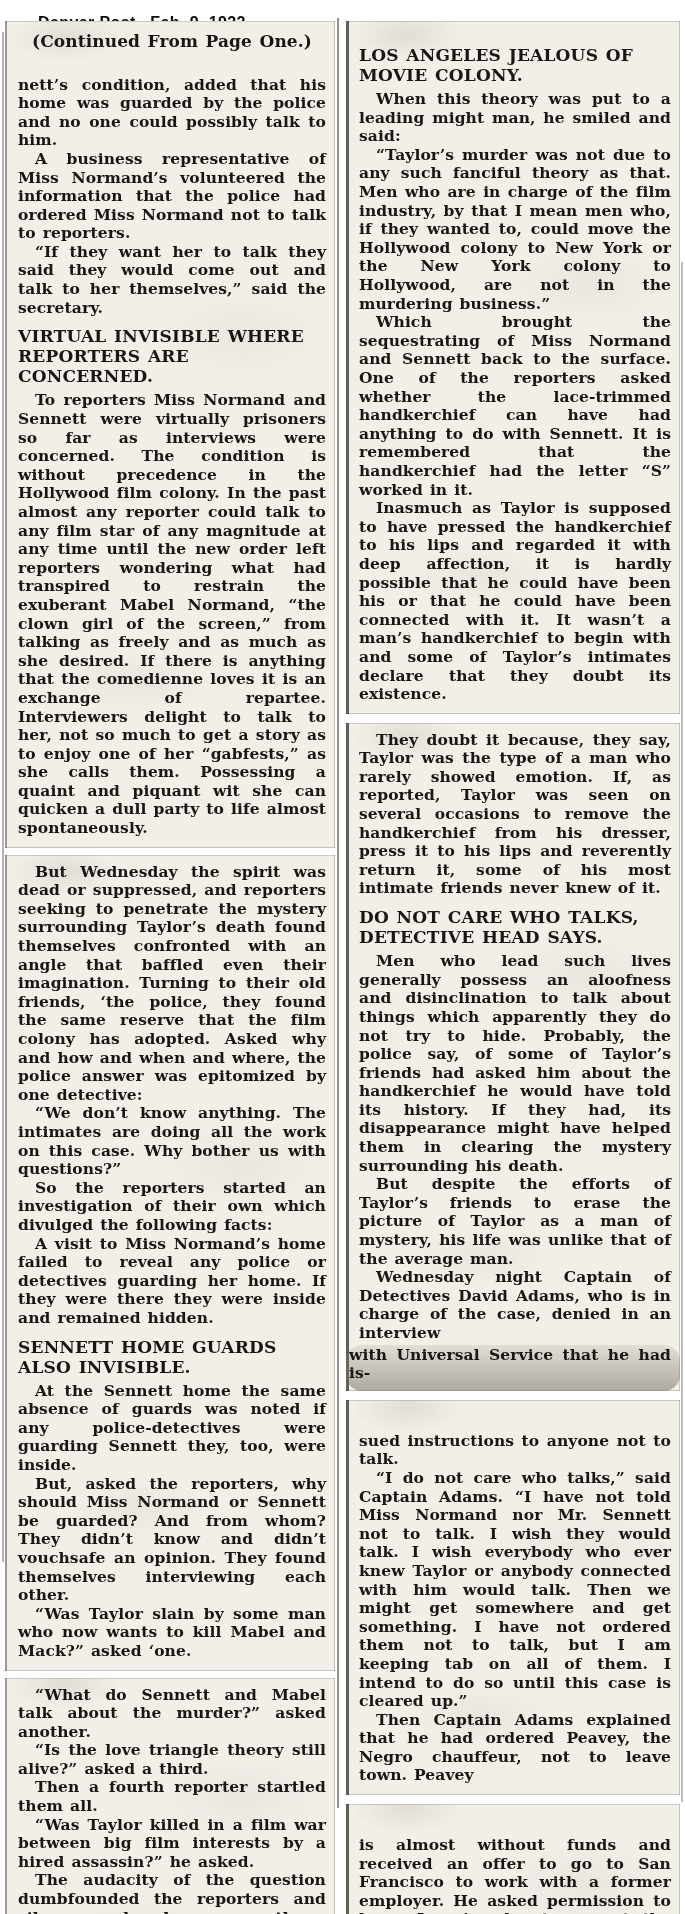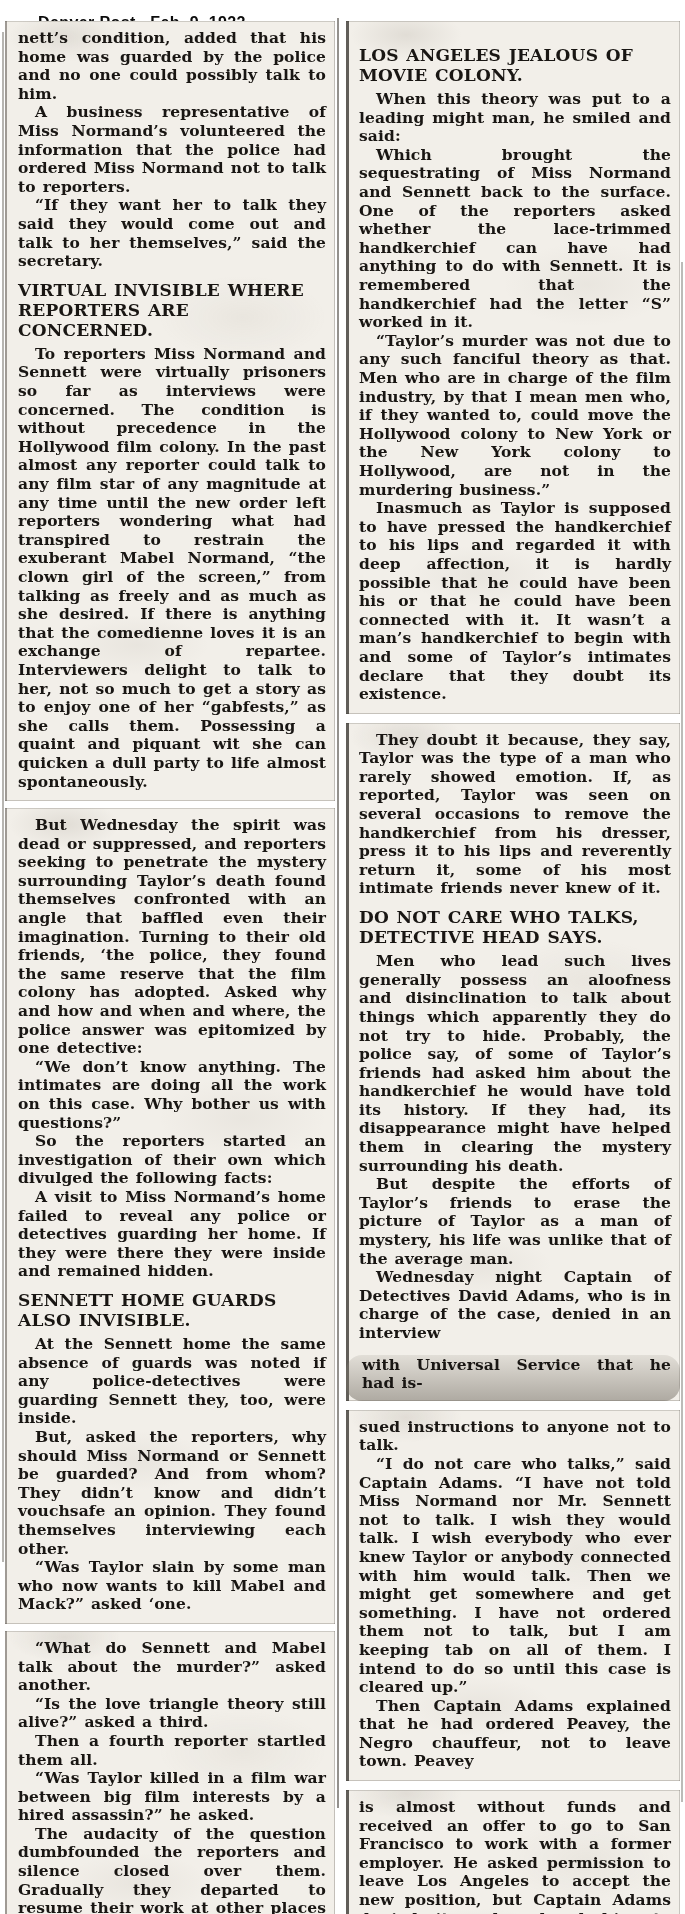--- a/index.html
+++ b/index.html
@@ -69,25 +69,25 @@
   }
   .col-right .piece {
     box-shadow:
       inset 3px 0 0 rgba(40,37,33,0.72),
       inset -1px 0 0 rgba(95,90,84,0.28),
       inset 0 1px 0 rgba(95,90,84,0.25),
       inset 0 -1px 0 rgba(95,90,84,0.30);
   }
   .blk-p, .blk-p-cont, .blk-p-shaded { margin: 0; }
   .blk-p { text-indent: 17px; }
-  .blk-p-cont, .blk-p-shaded { text-indent: 0; }
+  .blk-p-cont, .blk-p-shaded { text-indent: 0; margin-top: 24px; }
   .blk-p-shaded {
     background: linear-gradient(to bottom, rgba(152,146,134,0.18), rgba(112,106,96,0.52));
-    margin: 12px -9px -10px -13px;
-    padding: 1px 9px 8px 16px;
+    margin: 2px -9px -10px -13px;
+    padding: 1px 9px 8px 3px;
     border-radius: 16px;
   }
   h2.blk-subhead {
     font-size: 17px;
     line-height: 1.18;
     margin: 9px 0 5px 0;
     text-align: left;
     text-indent: 0;
     letter-spacing: 0.2px;
   }
@@ -108,20 +108,21 @@
   .edge-right { left: 681px; top: 262px; width: 2px; height: 1540px; background: rgba(80,75,68,0.38); }
 </style>
 </head>
 <body>
 
 <div class="annotation">Denver Post   Feb. 9, 1922</div>
 
 <div class="columns">
   <div class="col col-left">
       <section class="piece">
+        <h2 class="blk-continued">(Continued From Page One.)</h2>
         <p class="blk-p-cont">nett’s condition, added that his home was guarded by the police and no one could possibly talk to him.</p>
         <p class="blk-p">A business representative of Miss Normand’s volunteered the information that the police had ordered Miss Normand not to talk to reporters.</p>
         <p class="blk-p">“If they want her to talk they said they would come out and talk to her themselves,” said the secretary.</p>
         <h2 class="blk-subhead">VIRTUAL INVISIBLE WHERE REPORTERS ARE CONCERNED.</h2>
         <p class="blk-p">To reporters Miss Normand and Sennett were virtually prisoners so far as interviews were concerned.  The condition is without precedence in the Hollywood film colony.  In the past almost any reporter could talk to any film star of any magnitude at any time until the new order left reporters wondering what had transpired to restrain the exuberant Mabel Normand, “the clown girl of the screen,” from talking as freely and as much as she desired. If there is anything that the comedienne loves it is an exchange of repartee. Interviewers delight to talk to her, not so much to get a story as to enjoy one of her “gabfests,” as she calls them. Possessing a quaint and piquant wit she can quicken a dull party to life almost spontaneously.</p>
       </section>
       <section class="piece">
         <p class="blk-p">But Wednesday the spirit was dead or suppressed, and reporters seeking to penetrate the mystery surrounding Taylor’s death found themselves confronted with an angle that baffled even their imagination.  Turning to their old friends, ‘the police, they found the same reserve that the film colony has adopted.  Asked why and how and when and where, the police answer was epitomized by one detective:</p>
         <p class="blk-p">“We don’t know anything.  The intimates are doing all the work on this case.  Why bother us with questions?”</p>
         <p class="blk-p">So the reporters started an investigation of their own which divulged the following facts:</p>
@@ -136,22 +137,22 @@
         <p class="blk-p">“Is the love triangle theory still alive?” asked a third.</p>
         <p class="blk-p">Then a fourth reporter startled them all.</p>
         <p class="blk-p">“Was Taylor killed in a film war between big film interests by a hired assassin?” he asked.</p>
         <p class="blk-p">The audacity of the question dumbfounded the reporters and silence closed over them.  Gradually they departed to resume their work at other places and other phases of the mystery.</p>
       </section>
     </div>
   <div class="col col-right">
       <section class="piece">
         <h2 class="blk-subhead">LOS ANGELES JEALOUS OF MOVIE COLONY.</h2>
         <p class="blk-p">When this theory was put to a leading might man, he smiled and said:</p>
+        <p class="blk-p">“Taylor’s murder was not due to any such fanciful theory as that. Men who are in charge of the film industry, by that I mean men who, if they wanted to, could move the Hollywood colony to New York or the New York colony to Hollywood, are not in the murdering business.”</p>
         <p class="blk-p">Which brought the sequestrating of Miss Normand and Sennett back to the surface.  One of the reporters asked whether the lace-trimmed handkerchief can have had anything to do with Sennett.  It is remembered that the handkerchief had the letter “S” worked in it.</p>
-        <p class="blk-p">“Taylor’s murder was not due to any such fanciful theory as that. Men who are in charge of the film industry, by that I mean men who, if they wanted to, could move the Hollywood colony to New York or the New York colony to Hollywood, are not in the murdering business.”</p>
         <p class="blk-p">Inasmuch as Taylor is supposed to have pressed the handkerchief to his lips and regarded it with deep affection, it is hardly possible that he could have been his or that he could have been connected with it.  It wasn’t a man’s handkerchief to begin with and some of Taylor’s intimates declare that they doubt its existence.</p>
       </section>
       <section class="piece">
         <p class="blk-p">They doubt it because, they say, Taylor was the type of a man who rarely showed emotion.  If, as reported, Taylor was seen on several occasions to remove the handkerchief from his dresser, press it to his lips and reverently return it, some of his most intimate friends never knew of it.</p>
         <h2 class="blk-subhead">DO NOT CARE WHO TALKS, DETECTIVE HEAD SAYS.</h2>
         <p class="blk-p">Men who lead such lives generally possess an aloofness and disinclination to talk about things which apparently they do not try to hide. Probably, the police say, of some of Taylor’s friends had asked him about the handkerchief he would have told its history.  If they had, its disappearance might have helped them in clearing the mystery surrounding his death.</p>
         <p class="blk-p">But despite the efforts of Taylor’s friends to erase the picture of Taylor as a man of mystery, his life was unlike that of the average man.</p>
         <p class="blk-p">Wednesday night Captain of Detectives David Adams, who is in charge of the case, denied in an interview</p>
         <p class="blk-p-shaded">with Universal Service that he had is-</p>
       </section>

